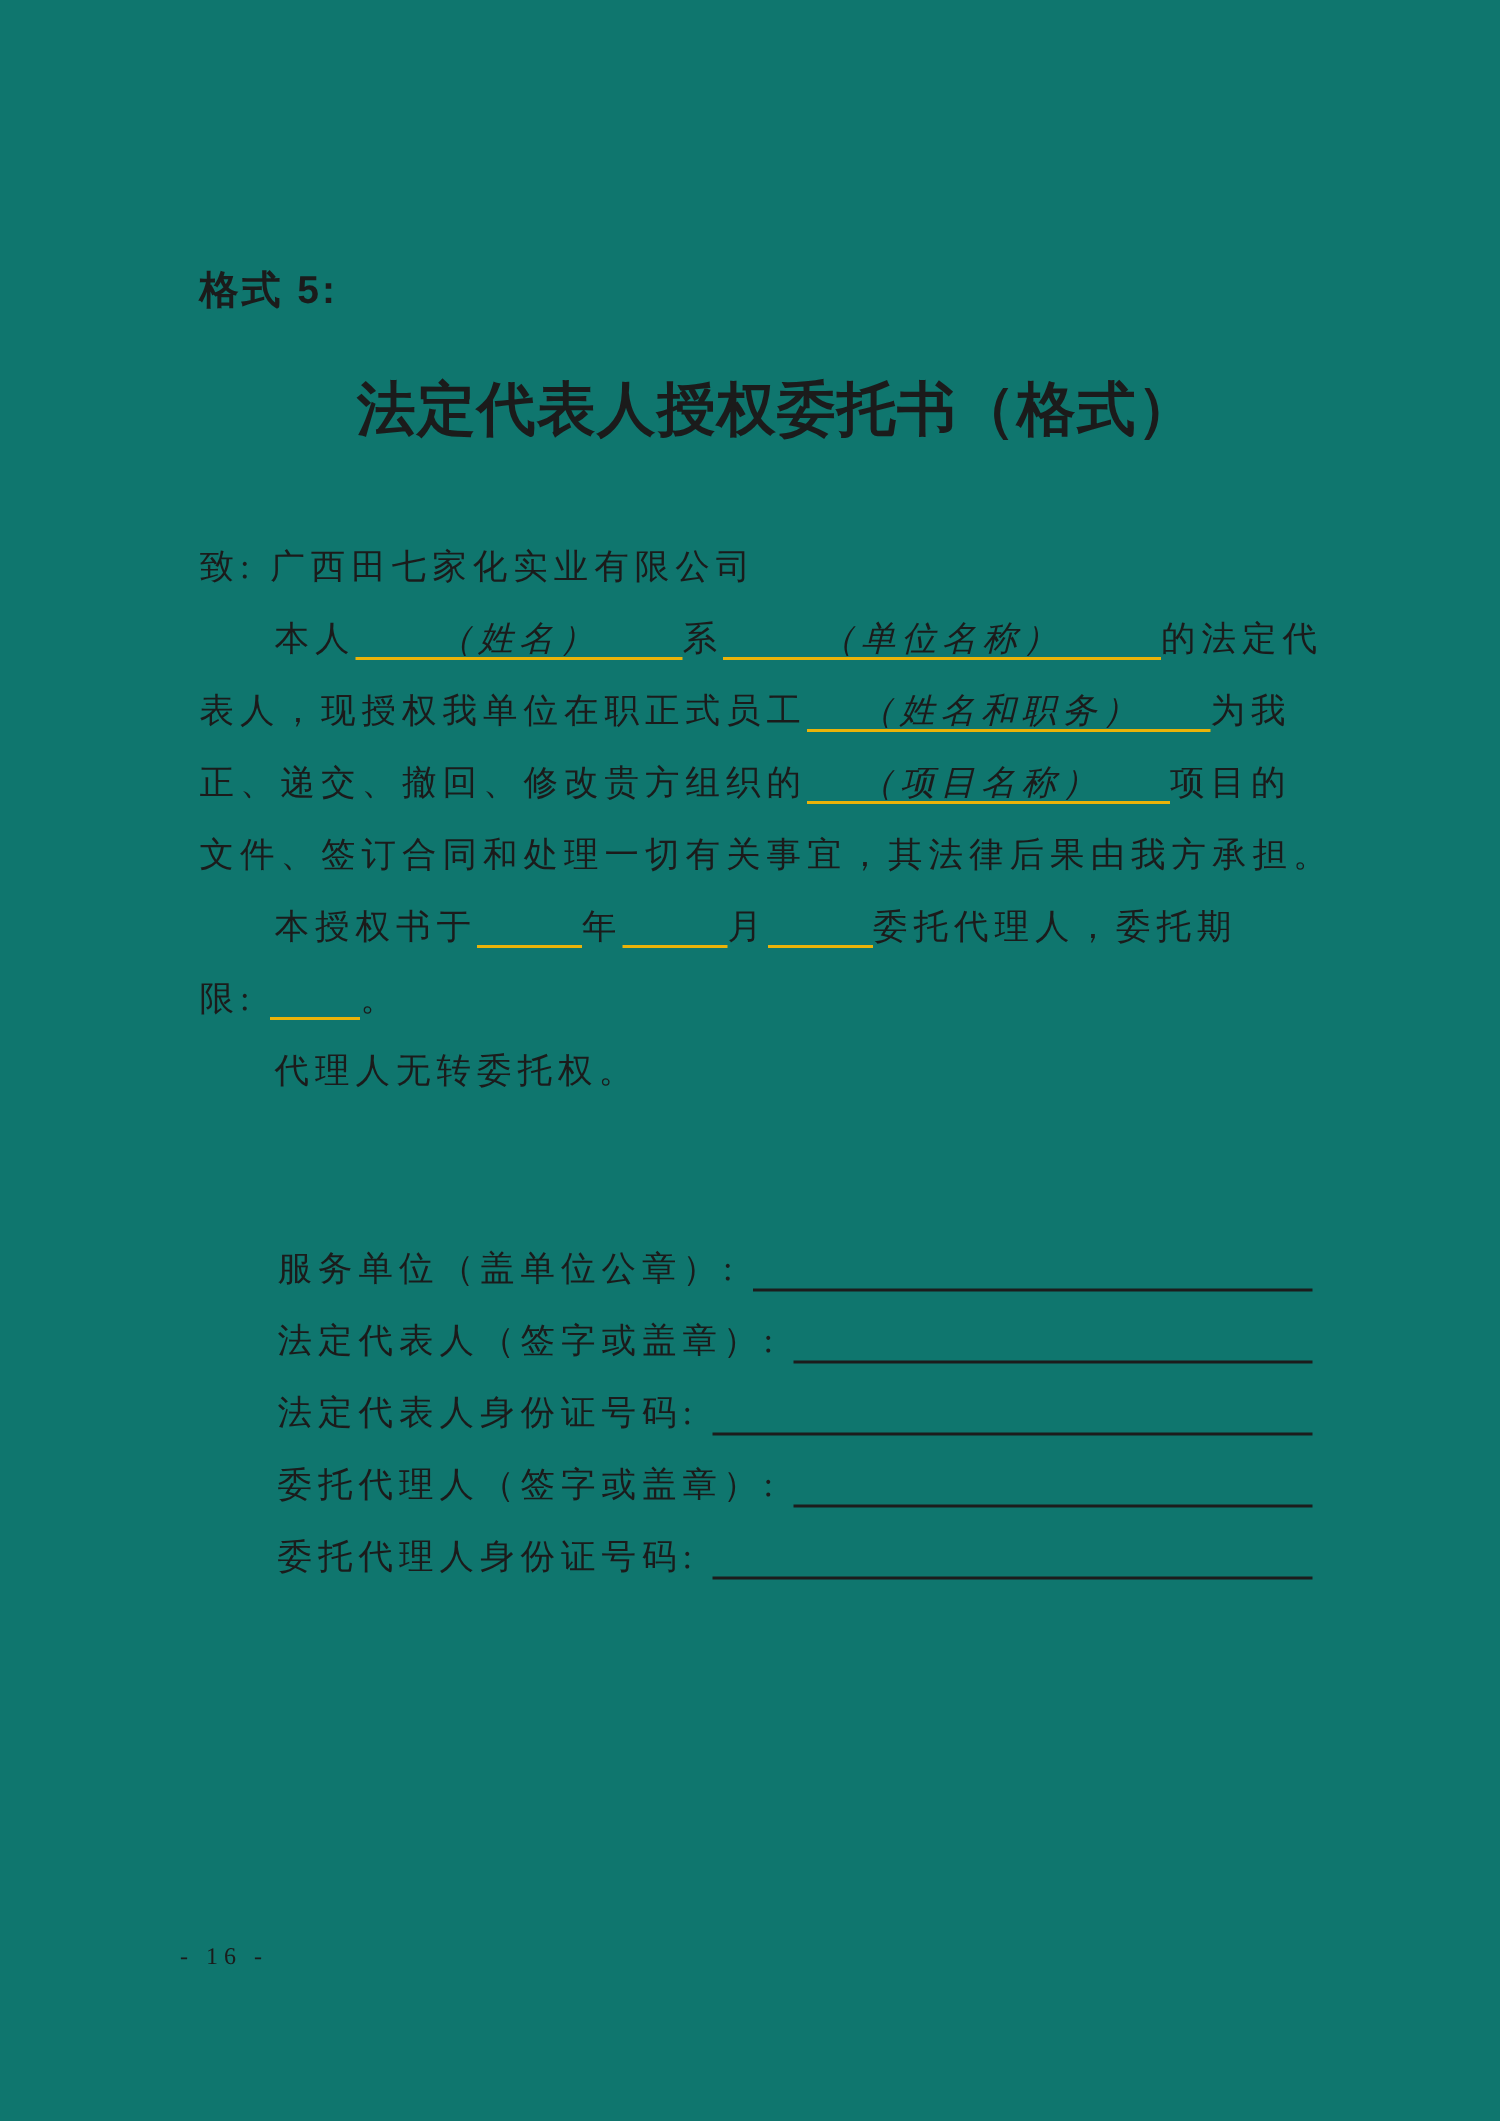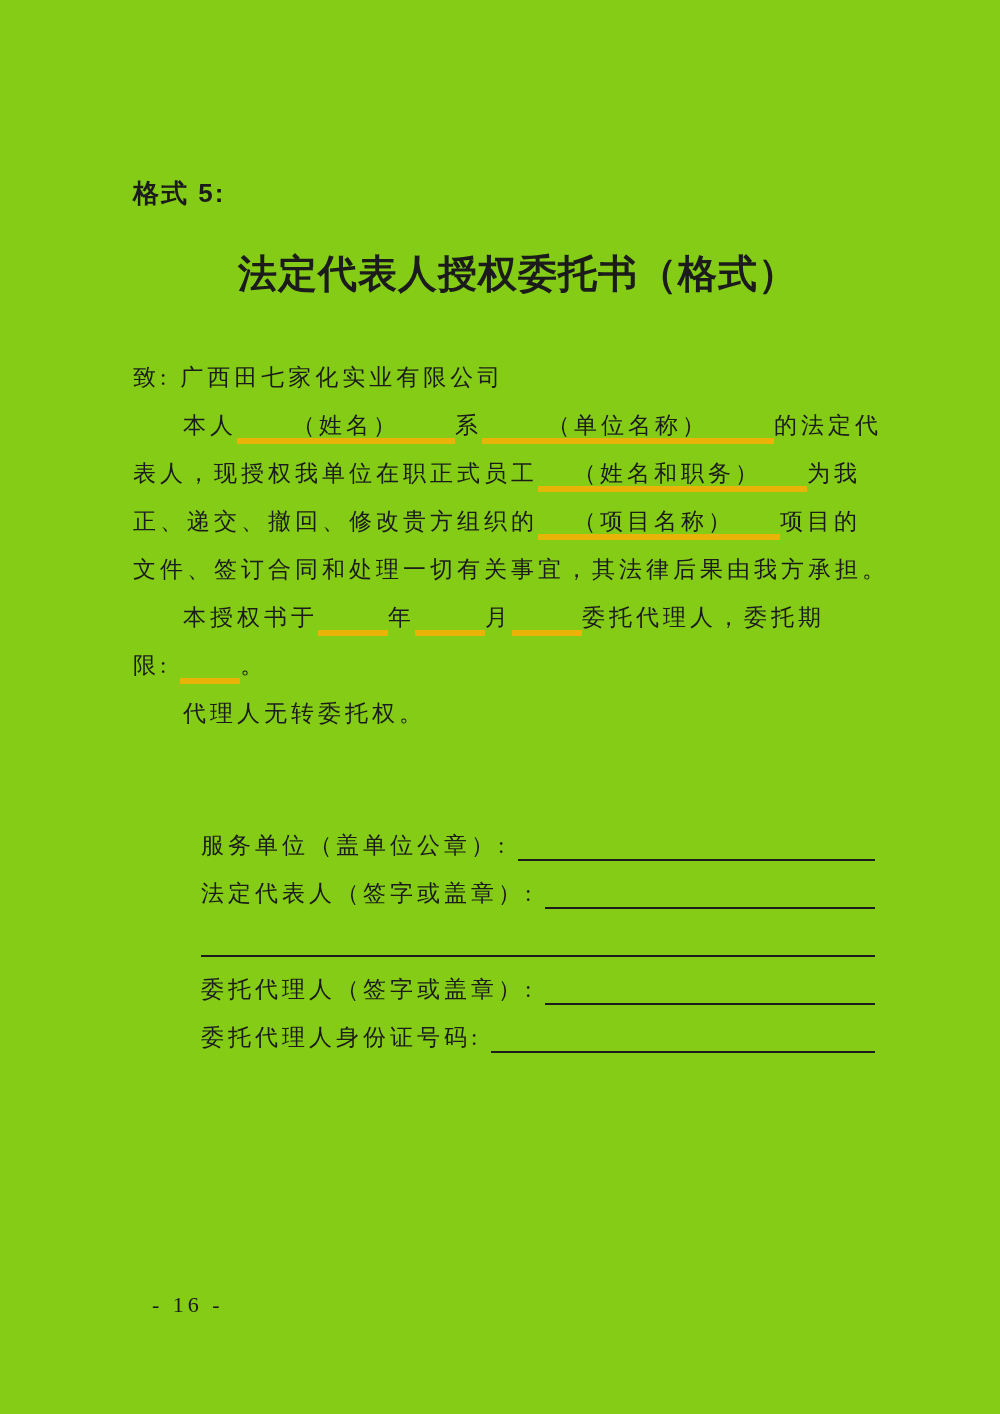--- a/index.html
+++ b/index.html
@@ -5,21 +5,21 @@
   html, body {
     margin: 0;
     padding: 0;
     background: #e8e8e8;
   }
   #page {
     position: relative;
     width: 1000px;
     height: 1414px;
     margin: 0 auto;
-    background: #84cc16;
+    background: #0f766e;
     font-family: "Liberation Serif", "DejaVu Serif", serif;
     color: #1b1b1b;
     overflow: hidden;
   }
   .format-label {
     position: absolute;
     left: 133px;
     top: 178px;
     font-family: "Liberation Sans", "DejaVu Sans", sans-serif;
     font-weight: 700;
@@ -49,21 +49,22 @@
   }
   .line {
     height: 48px;
     line-height: 48px;
     white-space: nowrap;
   }
   .ind {
     padding-left: 50px;
   }
   .ul {
-    border-bottom: 6px solid #eab308;
+    border-bottom: 2px solid #eab308;
+    font-style: italic;
   }
   .w {
     display: inline-block;
   }
   .w35 { width: 35px; }
   .w45 { width: 45px; }
   .w55 { width: 55px; }
   .w60 { width: 60px; }
   .w65 { width: 65px; }
   .w70 { width: 70px; }
@@ -72,37 +73,36 @@
     left: 185px;
     top: 822px;
     width: 690px;
     font-size: 23px;
     letter-spacing: 4px;
   }
   .sig-line {
     display: flex;
     align-items: flex-start;
     height: 48px;
-    margin-left: 16px;
   }
   .sig-label {
     flex: 0 0 auto;
     line-height: 48px;
     white-space: pre;
   }
   .sig-fill {
     flex: 1 1 auto;
     height: 37px;
     border-bottom: 2px solid #1c1c1c;
   }
   .page-number {
     position: absolute;
-    left: 152px;
+    left: 120px;
     top: 1290px;
-    font-size: 22px;
+    font-size: 16px;
     letter-spacing: 4px;
     line-height: 30px;
   }
 </style>
 </head>
 <body>
 
 <div id="page">
 
   <div class="format-label">格式 5:</div>
@@ -136,20 +136,21 @@
       <span class="sig-label">服务单位（盖单位公章）: </span>
       <span class="sig-fill"></span>
     </div>
 
     <div class="sig-line">
       <span class="sig-label">法定代表人（签字或盖章）: </span>
       <span class="sig-fill"></span>
     </div>
 
     <div class="sig-line">
+      <span class="sig-label">法定代表人身份证号码: </span>
       <span class="sig-fill"></span>
     </div>
 
     <div class="sig-line">
       <span class="sig-label">委托代理人（签字或盖章）: </span>
       <span class="sig-fill"></span>
     </div>
 
     <div class="sig-line">
       <span class="sig-label">委托代理人身份证号码: </span>

